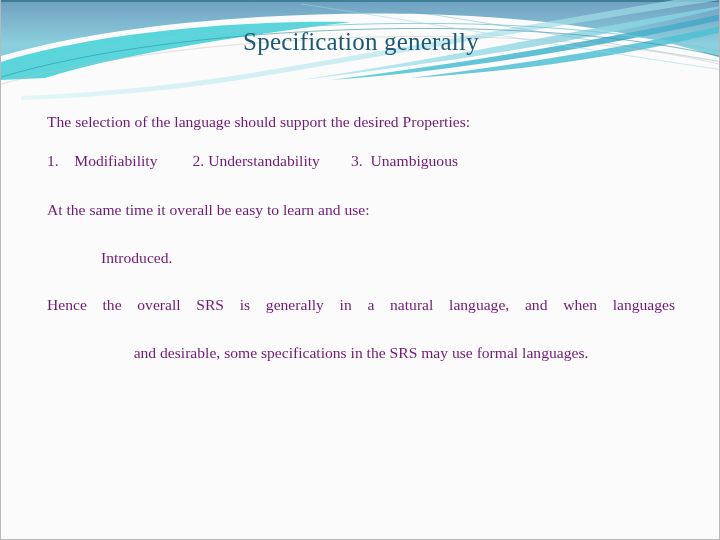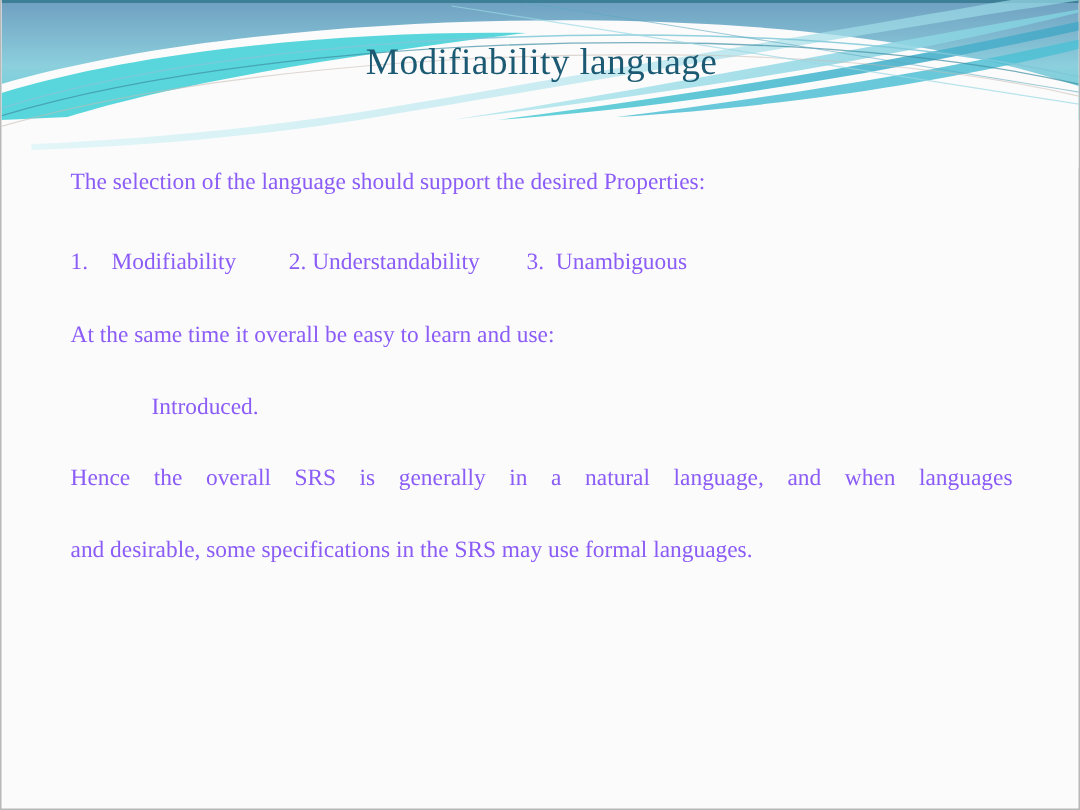--- a/index.html
+++ b/index.html
@@ -55,31 +55,31 @@
 
   
   .body-area {
     position: absolute;
     left: 46px;
     top: 104px;
     width: 628px;
   }
 
   .line {
-    color: #8b5cf6;
+    color: #701a75;
     font-size: 15.6px;
     line-height: 20px;
   }
 
   .p-intro {
     margin-top: 8px;
   }
 
   .p-props {
-    margin-top: 33px;
+    margin-top: 19px;
     white-space: pre;
   }
 
   .p-same-time {
     margin-top: 29px;
   }
 
   .p-conflict {
     margin-top: 28px;
     margin-left: 38px;
@@ -106,20 +106,21 @@
 
   .p-hence {
     margin-top: 27px;
     width: 628px;
     text-align: justify;
     text-align-last: justify;
   }
   .p-desirable {
     margin-top: 28px;
     width: 628px;
+    text-align: center;
   }
 </style>
 </head>
 <body>
 
 <div class="slide">
 
   <div class="header-art">
     <svg width="720" height="112" viewBox="0 0 720 112" xmlns="http://www.w3.org/2000/svg">
       <defs>
@@ -158,21 +159,21 @@
       <path d="M720,26 C620,48 520,64 410,78 C540,70 650,50 720,32 Z" fill="#4fbfd4" opacity="0.85"></path>
 
       <path d="M-6,74 C110,36 300,20 470,24 C580,27 660,38 722,52" fill="none" stroke="#7fc8d8" stroke-width="1" opacity="0.85"></path>
       <path d="M-6,79 C112,42 302,25 472,29 C582,32 662,43 722,57" fill="none" stroke="#3e8fa4" stroke-width="0.9" opacity="0.7"></path>
       <path d="M-6,86 C114,50 304,33 474,37 C584,40 664,51 722,65" fill="none" stroke="#c5b9b2" stroke-width="0.8" opacity="0.55"></path>
       <path d="M300,4 C420,22 560,46 722,70" fill="none" stroke="#9ad8e4" stroke-width="0.8" opacity="0.7"></path>
       <path d="M350,2 C470,20 600,42 722,62" fill="none" stroke="#5fa9bf" stroke-width="0.7" opacity="0.6"></path>
     </svg>
   </div>
 
-  <div class="title">Modifiability language</div>
+  <div class="title">Specification generally</div>
 
   <div class="body-area">
 
     <div class="line p-intro">The selection of the language should support the desired Properties:</div>
 
     <div class="line p-props">1.    Modifiability         2. Understandability        3.  Unambiguous</div>
 
     <div class="line p-same-time">At the same time it overall be easy to learn and use:</div>
 
     <div class="line p-conflict">

